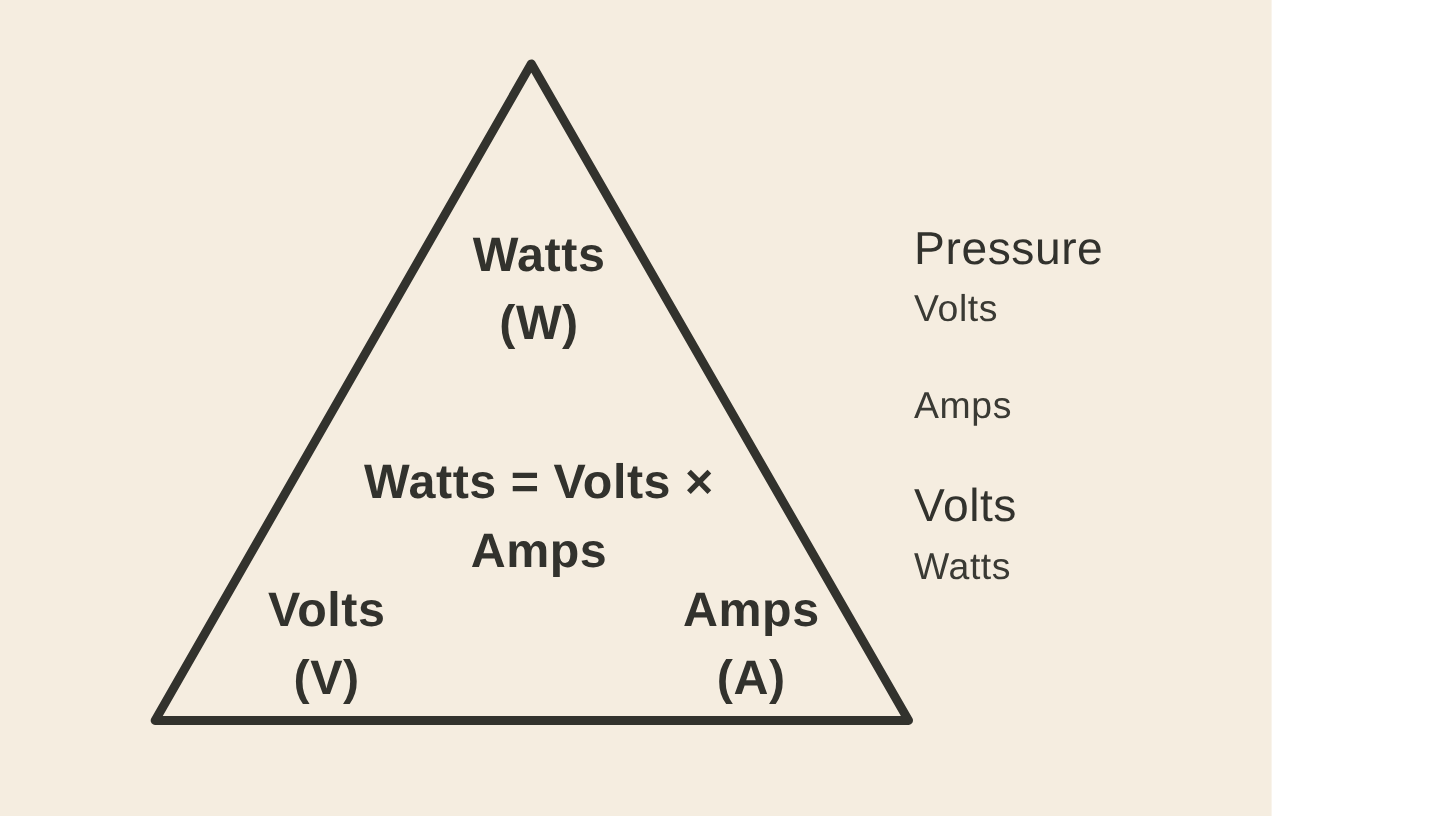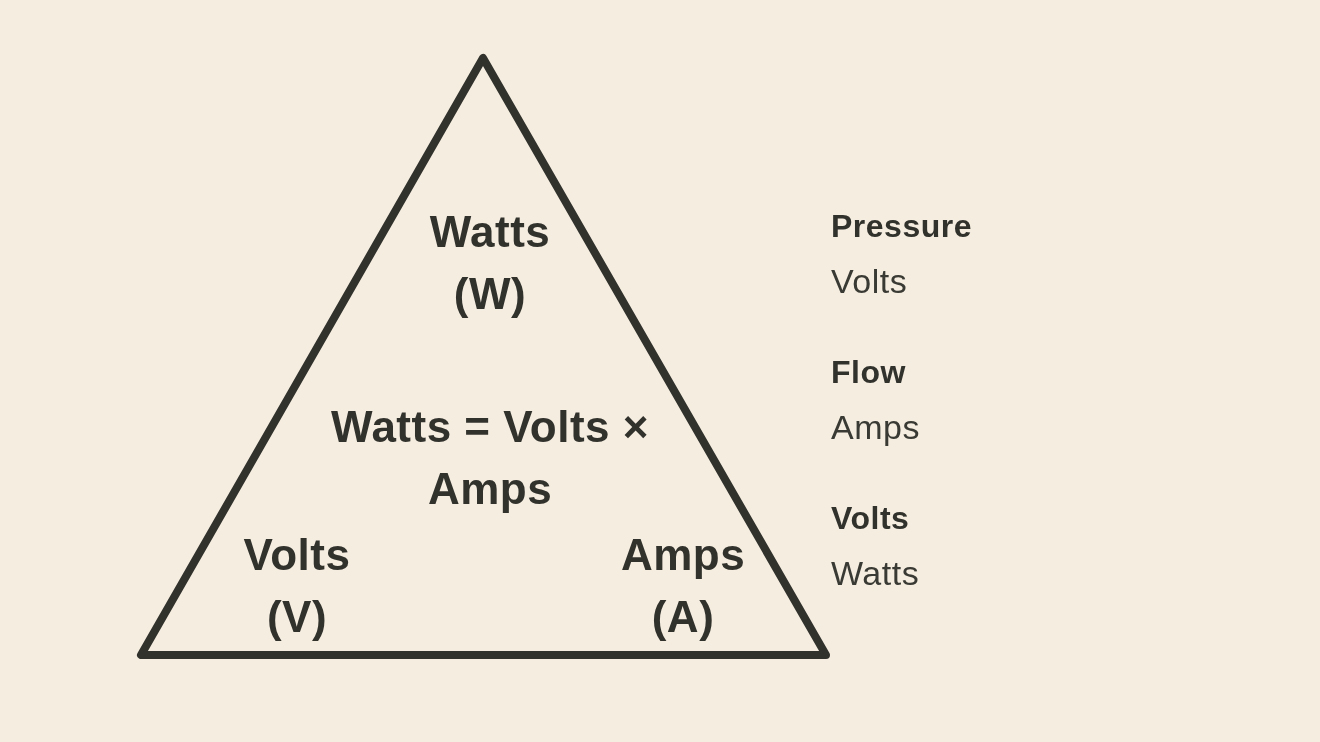--- a/index.html
+++ b/index.html
@@ -7,58 +7,58 @@
     padding: 0;
   }
   body {
     width: 1320px;
     height: 742px;
     overflow: hidden;
     font-family: "Liberation Sans", sans-serif;
   }
   .canvas {
     position: relative;
-    width: 1320px;
+    width: 1156px;
     height: 742px;
     background: #f5ede0;
   }
   .triangle-svg {
     position: absolute;
     left: 0;
     top: 0;
     width: 1320px;
     height: 742px;
   }
   .tri-label {
     position: absolute;
     text-align: center;
     color: #32322d;
     font-weight: bold;
     font-size: 44px;
     line-height: 62px;
     letter-spacing: 0.5px;
   }
   .label-top    { left: 340px; top: 201px; width: 300px; }
-  .label-center { left: 240px; top: 396px; width: 500px; }
+  .label-center { left: 240px; top: 408px; width: 500px; }
   .label-bl     { left: 197px; top: 524px; width: 200px; }
   .label-br     { left: 583px; top: 524px; width: 200px; }
 
   .legend {
     position: absolute;
     left: 831px;
     top: 200px;
     width: 420px;
   }
   .legend-item {
     margin-bottom: 42px;
   }
   .legend-term {
     color: #32322d;
-    font-weight: bold;
-    font-size: 32px;
+    font-weight: normal;
+    font-size: 42px;
     line-height: 52px;
     letter-spacing: 0.5px;
   }
   .legend-def {
     color: #3a3a34;
     font-weight: normal;
     font-size: 34px;
     line-height: 46px;
     margin-top: 6px;
     letter-spacing: 0.5px;
@@ -94,21 +94,20 @@
   </div>
 
   <div class="legend">
 
     <div class="legend-item">
       <div class="legend-term">Pressure</div>
       <div class="legend-def">Volts</div>
     </div>
 
     <div class="legend-item">
-      <div class="legend-term">Flow</div>
       <div class="legend-def">Amps</div>
     </div>
 
     <div class="legend-item">
       <div class="legend-term">Volts</div>
       <div class="legend-def">Watts</div>
     </div>
 
   </div>
 </div>

